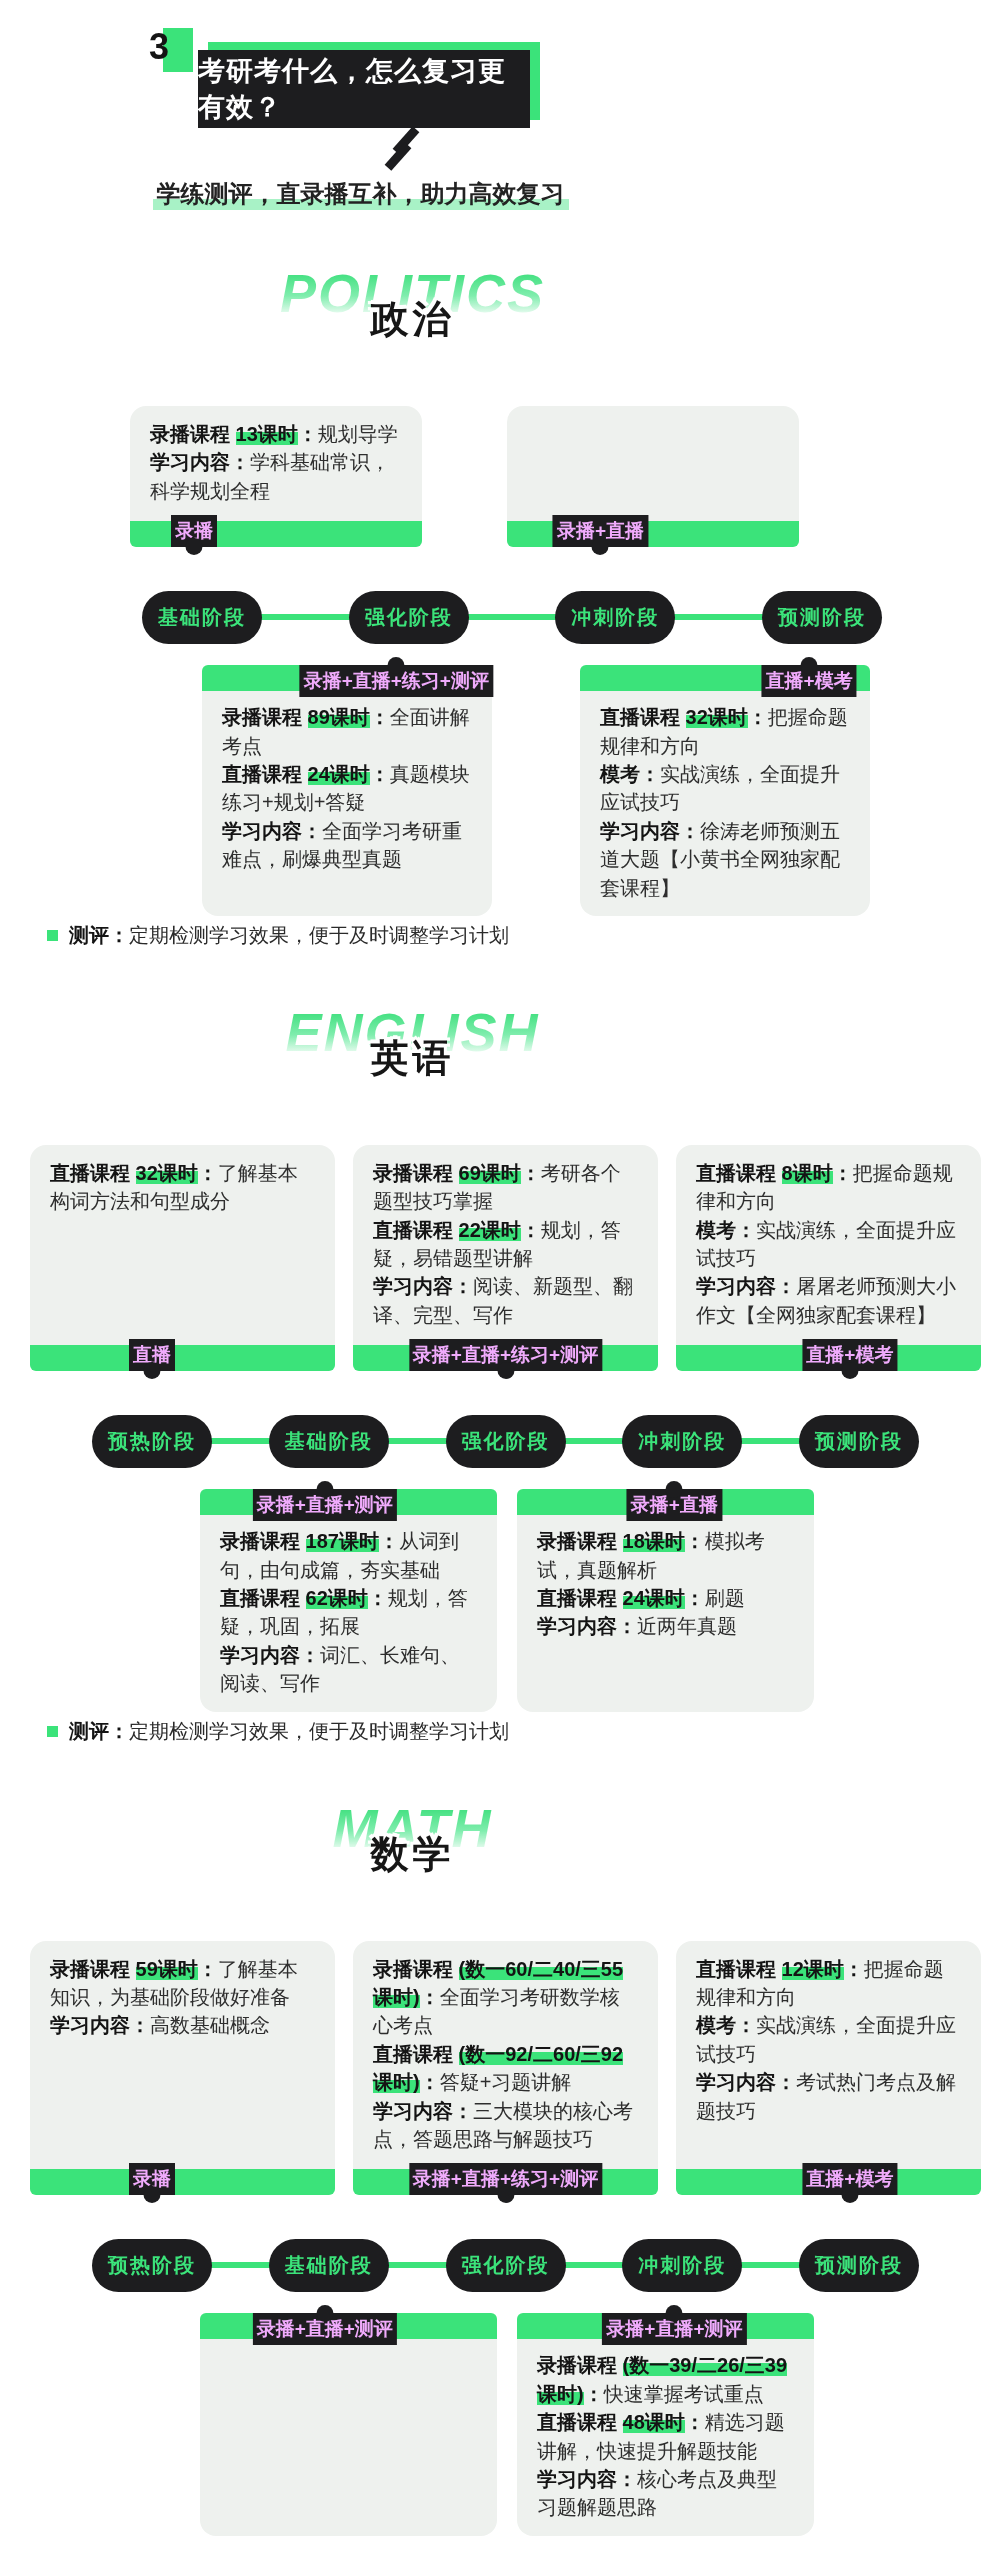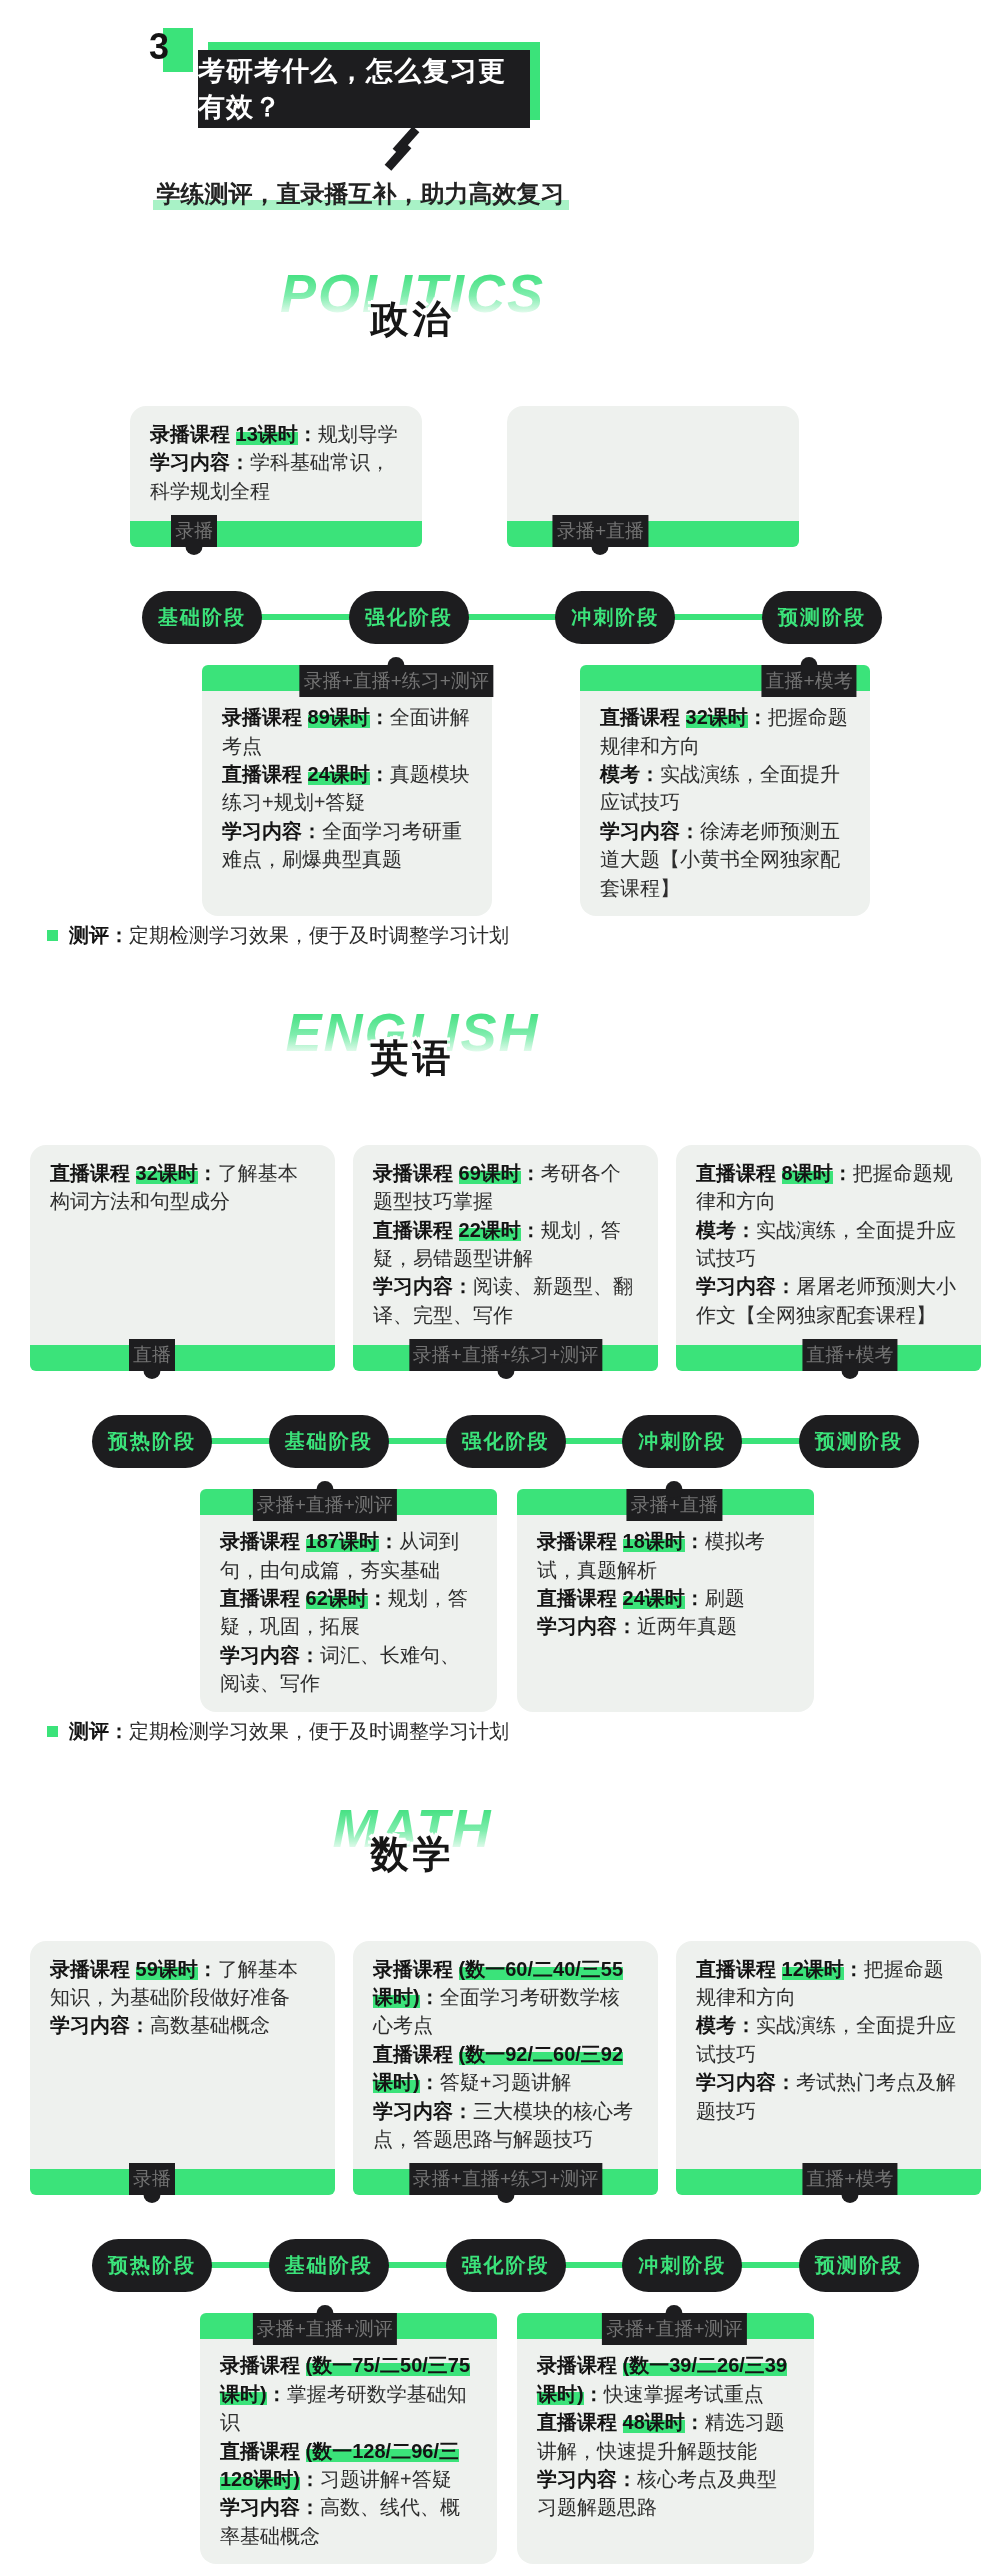--- a/index.html
+++ b/index.html
@@ -17,21 +17,21 @@
   .header-wrap{position:relative;margin-left:163px;height:120px;}
   .badge{position:absolute;left:0;top:0;width:30px;height:44px;background:var(--green);}
   .badge-num{position:absolute;left:-14px;top:-2px;font-size:36px;font-weight:800;color:#141414;}
   .title-shadow{position:absolute;left:45px;top:14px;width:332px;height:78px;background:var(--green);}
   .title-box{position:absolute;left:35px;top:22px;width:332px;height:78px;background:var(--black);
     display:flex;align-items:center;justify-content:center;color:#fff;font-size:27px;font-weight:800;letter-spacing:1px;}
   .slash{position:absolute;left:218px;top:102px;width:44px;height:44px;}
   .slash i{position:absolute;display:block;width:30px;height:9px;background:var(--black);transform:rotate(-48deg);}
   .slash i:nth-child(1){left:10px;top:6px;}
   .slash i:nth-child(2){left:2px;top:22px;}
-  .subtitle-row{margin:30px 278px 0 0;text-align:center;font-family:Liberation Serif, serif;}
+  .subtitle-row{margin:30px 278px 0 0;text-align:center;}
   .subtitle{font-size:24px;font-weight:600;color:#222;
     background-image:linear-gradient(to bottom,transparent 64%,var(--green-light) 64%);padding:0 4px 3px;}
 
   
   .sec{margin-top:56px;}
   .sec-title{margin-right:174px;text-align:center;position:relative;}
   .title-en{font-size:54px;line-height:1;font-weight:900;font-style:italic;letter-spacing:2px;
     background-image:linear-gradient(180deg,#2EDC71 0%,#7FEDAD 55%,rgba(255,255,255,0) 96%);
     -webkit-background-clip:text;background-clip:text;color:transparent;}
   .title-cn{position:relative;margin-top:-26px;font-size:38px;font-weight:900;color:#161616;letter-spacing:4px;
@@ -58,21 +58,21 @@
   .box-top{padding:14px 20px 42px;margin-top:35px;}
   .box-bottom{padding:38px 20px 14px;}
   .line{font-size:20px;line-height:1.42;color:var(--text);}
   .lb{font-weight:800;color:#141414;}
   .hl{font-weight:800;color:#141414;
     background-image:linear-gradient(to bottom,transparent 40%,var(--green) 40%);}
   .bar{position:absolute;left:0;right:0;height:26px;background:var(--green);}
   .box-top .bar{bottom:0;border-radius:0 0 6px 6px;}
   .box-bottom .bar{top:0;border-radius:6px 6px 0 0;}
   .tag{position:absolute;left:var(--tagx,50%);transform:translateX(-50%);
-    background:var(--black);color:#737373;font-weight:400;font-size:19px;height:32px;line-height:32px;
+    background:var(--black);color:#f0abfc;font-weight:700;font-size:19px;height:32px;line-height:32px;
     padding:0 4px;white-space:nowrap;}
   .box-top .tag{bottom:0;}
   .box-bottom .tag{top:0;}
   .pointer{position:absolute;left:var(--tagx,50%);transform:translateX(-50%);
     width:17px;height:17px;background:var(--black);border-radius:50%;}
   .box-top .pointer{bottom:-8px;}
   .box-bottom .pointer{top:-8px;}
 
   
   .stage-row{position:relative;display:flex;justify-content:space-between;align-items:center;height:52px;}
@@ -280,25 +280,20 @@
         </div>
         <div class="stage-row">
           <div class="pill">预热阶段</div>
           <div class="pill">基础阶段</div>
           <div class="pill">强化阶段</div>
           <div class="pill">冲刺阶段</div>
           <div class="pill">预测阶段</div>
         </div>
         <div class="row row-bottom">
           <div class="box box-bottom" style="--tagx: 42%;">
-            <div class="box-content">
-              <p class="line"><span class="lb">录播课程 </span><span class="hl">(数一75/二50/三75课时)</span><span class="lb">：</span><span class="tx">掌握考研数学基础知识</span></p>
-              <p class="line"><span class="lb">直播课程 </span><span class="hl">(数一128/二96/三128课时)</span><span class="lb">：</span><span class="tx">习题讲解+答疑</span></p>
-              <p class="line"><span class="lb">学习内容：</span><span class="tx">高数、线代、概率基础概念</span></p>
-            </div>
             <div class="bar">
               <span class="tag">录播+直播+测评</span>
             </div>
             <span class="pointer"></span>
           </div>
           <div class="box box-bottom" style="--tagx: 53%;">
             <div class="box-content">
               <p class="line"><span class="lb">录播课程 </span><span class="hl">(数一39/二26/三39课时)</span><span class="lb">：</span><span class="tx">快速掌握考试重点</span></p>
               <p class="line"><span class="lb">直播课程 </span><span class="hl">48课时</span><span class="lb">：</span><span class="tx">精选习题讲解，快速提升解题技能</span></p>
               <p class="line"><span class="lb">学习内容：</span><span class="tx">核心考点及典型习题解题思路</span></p>

